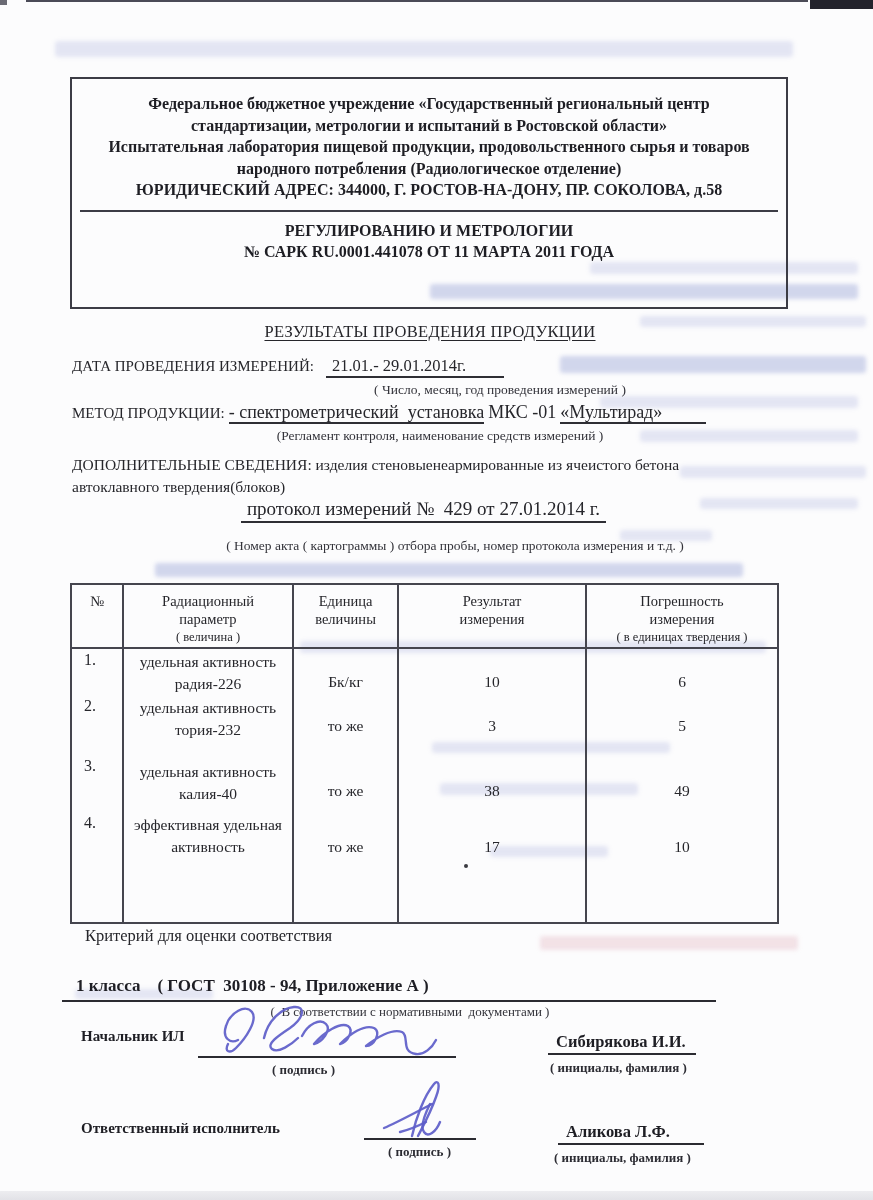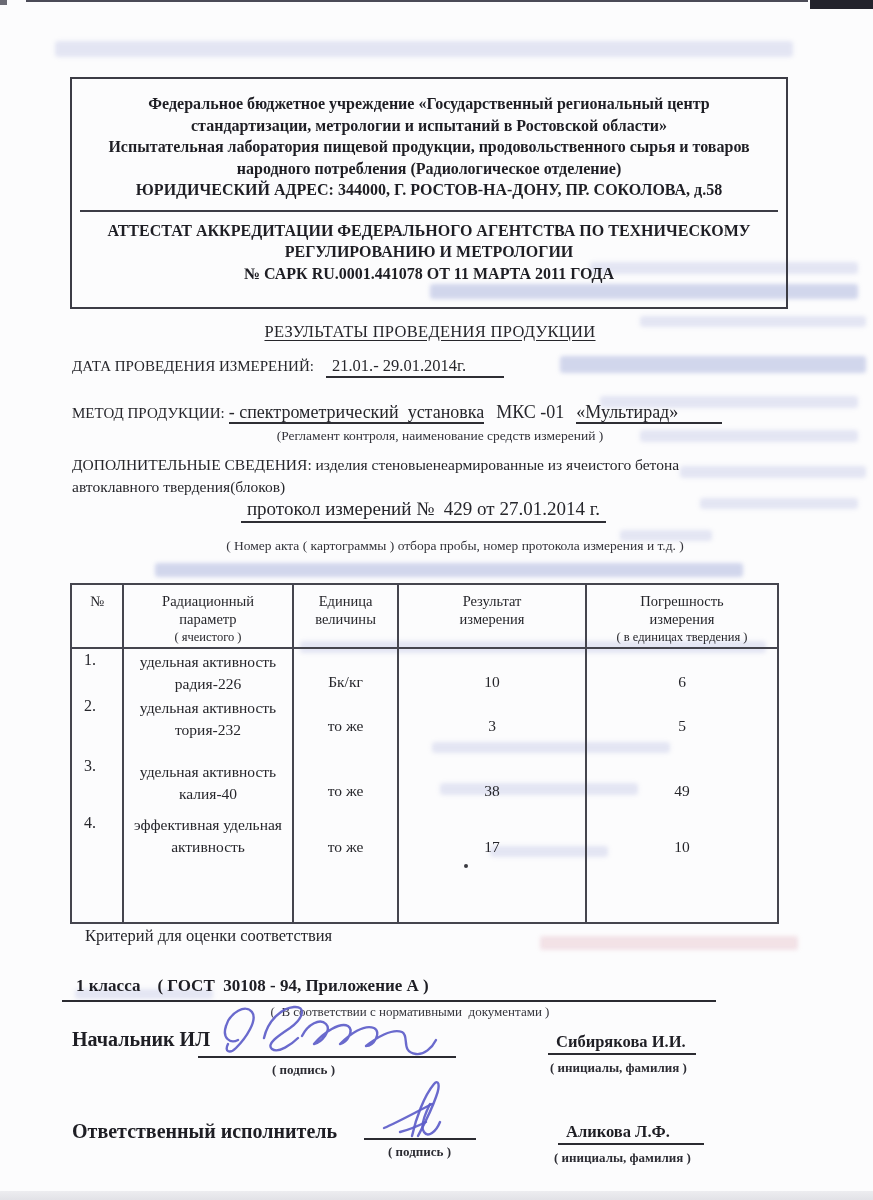--- a/index.html
+++ b/index.html
@@ -36,21 +36,21 @@
   .u{border-bottom:2px solid #2e2e34;}
   .caption{font-size:13.5px;color:#33333a;}
   .pre{white-space:pre;}
   
   .date-row{left:72px;top:356px;width:720px;}
   .date-row .label{display:inline-block;}
   .date-val{font-size:16.5px;padding:0 38px 1px 6px;margin-left:12px;}
   .date-cap{left:330px;top:382px;width:340px;text-align:center;}
   .method-row{left:72px;top:402px;width:760px;}
   .method-val{font-size:18px;}
-  .method-val .plain{border-bottom:none;padding:0 12px;}
+  .method-val .plain{border-bottom:none;padding:0 4px;}
   .method-val .tail{padding-right:44px;}
   .method-cap{left:252px;top:428px;width:376px;text-align:center;}
   .addl{left:72px;top:454px;width:680px;font-size:15.5px;line-height:22px;}
   .protocol{left:70px;top:498px;width:707px;text-align:center;font-size:19px;}
   .protocol span{padding:0 6px 2px 6px;}
   .protocol-cap{left:145px;top:538px;width:620px;text-align:center;}
   
   .tblwrap{left:70px;top:583px;}
   table{border-collapse:collapse;table-layout:fixed;width:707px;
     border:2px solid var(--border);font-size:15.5px;color:var(--ink);}
@@ -68,21 +68,21 @@
   .r4 td{padding-top:3px;} .r4 td.val{padding-top:27px;}
   .dot-artifact{left:464px;top:864px;width:4px;height:4px;border-radius:50%;background:#3a3a40;}
   
   .crit-intro{left:85px;top:926px;font-size:16.5px;}
   .crit-line{font-weight:bold;color:var(--bold-ink);font-size:17px;
     border-bottom:2.5px solid #2b2b31;padding:0 0 4px 14px;}
   .crit1{left:62px;top:948px;width:730px;}
   .crit2{left:62px;top:976px;width:640px;}
   .crit-cap{left:230px;top:1004px;width:360px;text-align:center;font-size:13px;}
   
-  .role{font-weight:bold;color:var(--bold-ink);font-size:20px;}
+  .role{font-weight:bold;color:var(--bold-ink);font-size:15px;margin-left:9px;}
   .sigbox{border-bottom:2px solid #2b2b31;}
   .sig path{stroke:var(--signature-ink);fill:none;stroke-width:2.4;
     stroke-linecap:round;stroke-linejoin:round;opacity:.92;}
   .name{font-weight:bold;color:var(--bold-ink);font-size:16.5px;
     border-bottom:2px solid #2b2b31;padding:0 10px 1px 8px;}
   .small-b{font-size:13px;font-weight:bold;color:#2c2c33;}
   .role1{left:72px;top:1028px;} .sigbox1{left:198px;top:1002px;width:258px;height:54px;}
   .sigcap1{left:272px;top:1062px;} .name1{left:548px;top:1032px;}
   .namecap1{left:550px;top:1060px;}
   .role2{left:72px;top:1120px;} .sigbox2{left:364px;top:1080px;width:112px;height:58px;}
@@ -120,31 +120,31 @@
   <div class="abs letterhead">
     <div class="org">
       <div>Федеральное бюджетное учреждение «Государственный региональный центр</div>
       <div>стандартизации, метрологии и испытаний в Ростовской области»</div>
       <div>Испытательная лаборатория пищевой продукции, продовольственного сырья и товаров</div>
       <div>народного потребления (Радиологическое отделение)</div>
       <div>ЮРИДИЧЕСКИЙ АДРЕС: 344000, Г. РОСТОВ-НА-ДОНУ, ПР. СОКОЛОВА, д.58</div>
     </div>
     <div class="rule"></div>
     <div class="accred">
-      <div>АТТЕСТАТ АККРЕДИТАЦИИ ФЕДЕРАЛЬНОГО АГЕНТСТВА ПО ТЕХНИЧЕСКОМУ</div>
       <div>РЕГУЛИРОВАНИЮ И МЕТРОЛОГИИ</div>
       <div>№ САРК RU.0001.441078 ОТ 11 МАРТА 2011 ГОДА</div>
     </div>
   </div>
 
   <div class="abs title">РЕЗУЛЬТАТЫ ПРОВЕДЕНИЯ ПРОДУКЦИИ</div>
 
   <div class="abs date-row">
     <span class="label">ДАТА ПРОВЕДЕНИЯ ИЗМЕРЕНИЙ:</span><span class="u date-val">21.01.- 29.01.2014г.</span>
   </div>
+  <div class="abs caption date-cap">( Число, месяц, год проведения измерений )</div>
 
   <div class="abs method-row">
     <span class="label">МЕТОД ПРОДУКЦИИ:</span>
     <span class="method-val">
       <span class="u pre">- спектрометрический  установка</span><span class="plain">МКС -01</span><span class="u method-tail tail">«Мультирад»</span>
     </span>
   </div>
   <div class="abs caption method-cap">(Регламент контроля, наименование средств измерений )</div>
 
   <div class="abs addl">
@@ -167,21 +167,21 @@
           <col style="width:192px">
       </colgroup>
       <thead>
         <tr>
           <th>
               <div>№</div>
             </th>
           <th>
             <div>Радиационный</div>
             <div>параметр</div>
-            <div class="sub">( ячеистого )</div>
+            <div class="sub">( величина )</div>
           </th>
           <th>
             <div>Единица</div>
             <div>величины</div>
           </th>
           <th>
             <div>Результат</div>
             <div>измерения</div>
           </th>
           <th>

